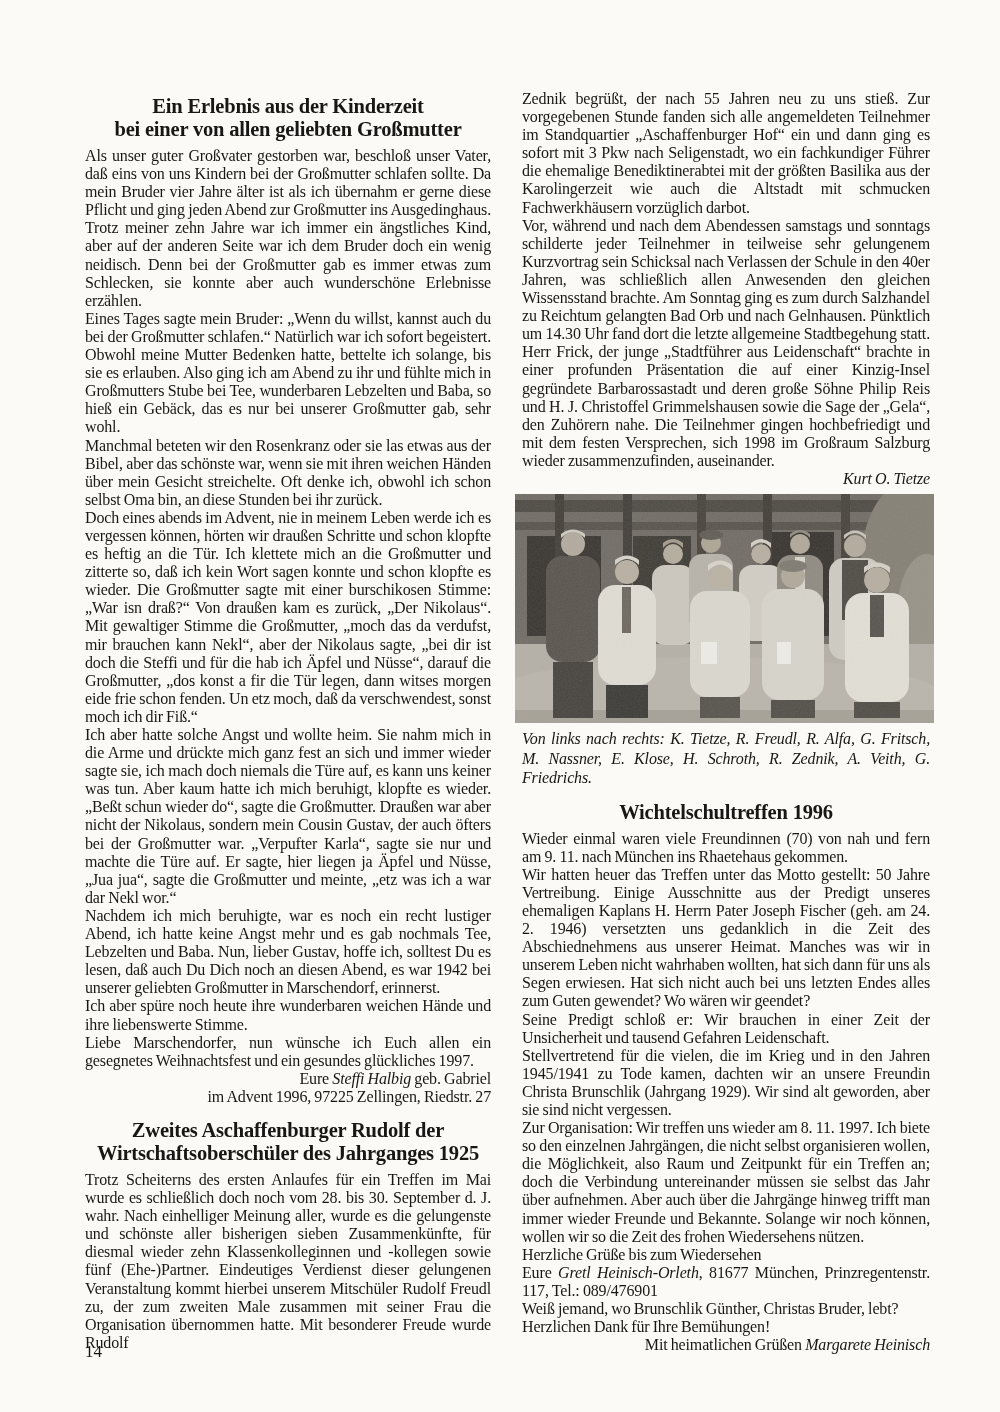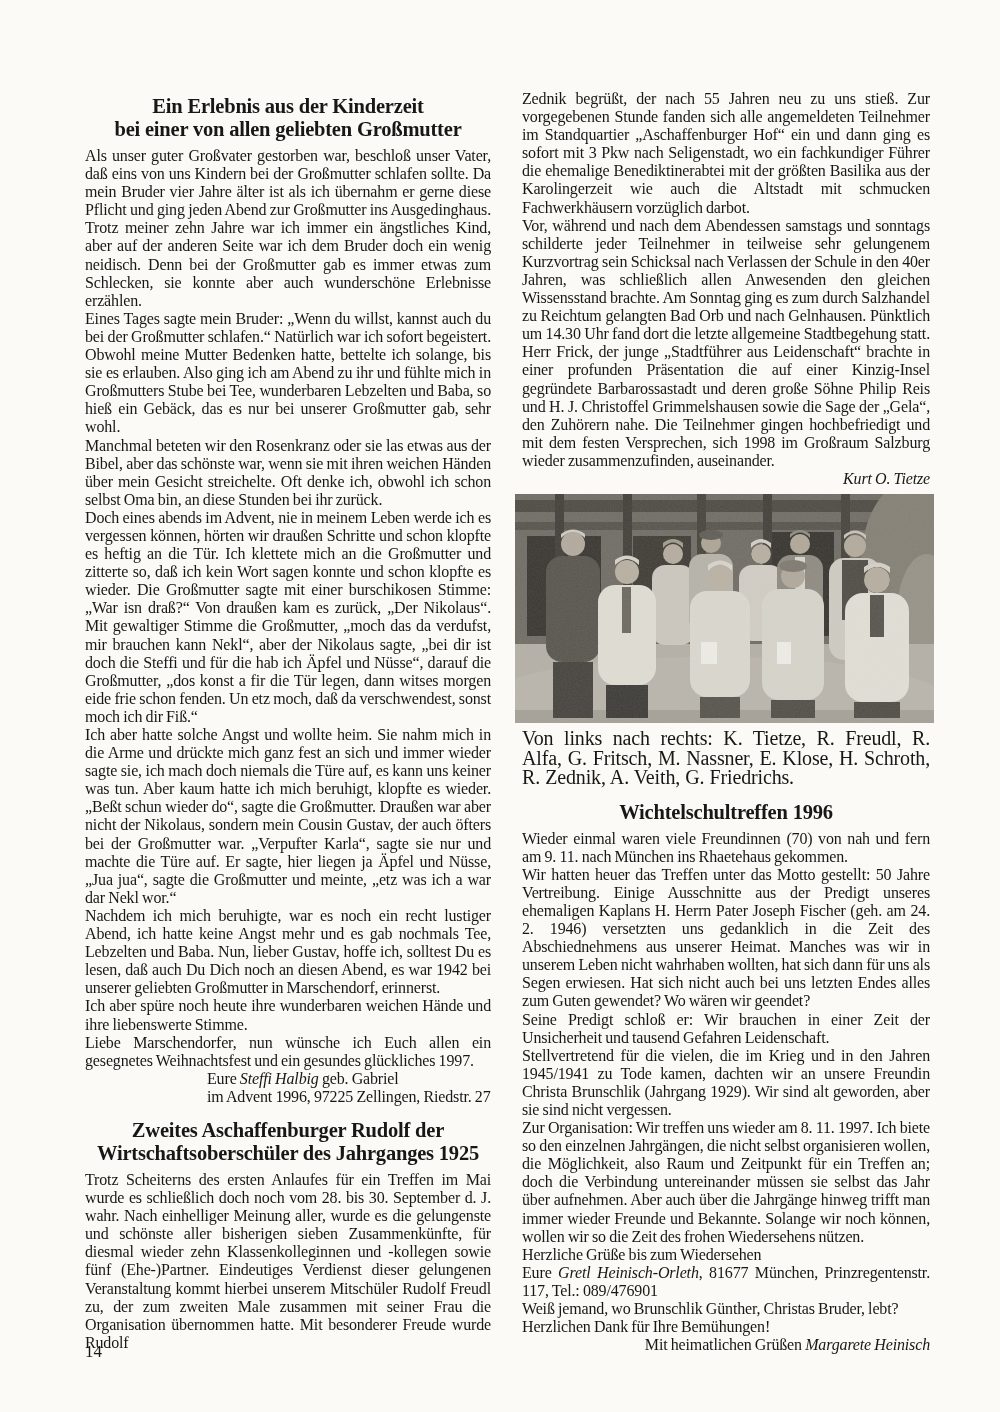--- a/index.html
+++ b/index.html
@@ -14,26 +14,26 @@
   .col-left{left:85px;width:406px;}
   .col-right{left:498px;width:408px;top:90px;margin-left:24px;}
   .art-title{
     font-weight:bold;font-size:20.5px;line-height:23px;
     text-align:center;letter-spacing:-0.2px;word-spacing:0;
     margin:0 0 6px 0;
   }
   .art-title.mt{margin-top:13px;}
   .para{margin:0;text-align:justify;hyphens:auto;-webkit-hyphens:auto;}
   .it{font-style:italic;}
-  .sig-block{margin:0 0 0 122px;text-align:left;}
+  .sig-block{margin:0 0 0 122px;text-align:right;}
   .line-right{text-align:right;margin:0;}
   .photo-wrap{margin:6px 0 6px -7px;width:419px;height:229px;line-height:0;}
   .photo-wrap svg{display:block;}
   .caption{
-    font-size:20px;line-height:19.5px;
+    font-style:italic;font-size:16px;line-height:19.5px;
     text-align:justify;margin:2px 0 0 0;word-spacing:0.3px;
   }
   .page-number{
     position:absolute;left:85px;top:1342px;
     font-size:17px;line-height:20px;
   }
 </style>
 </head>
 <body>
 

